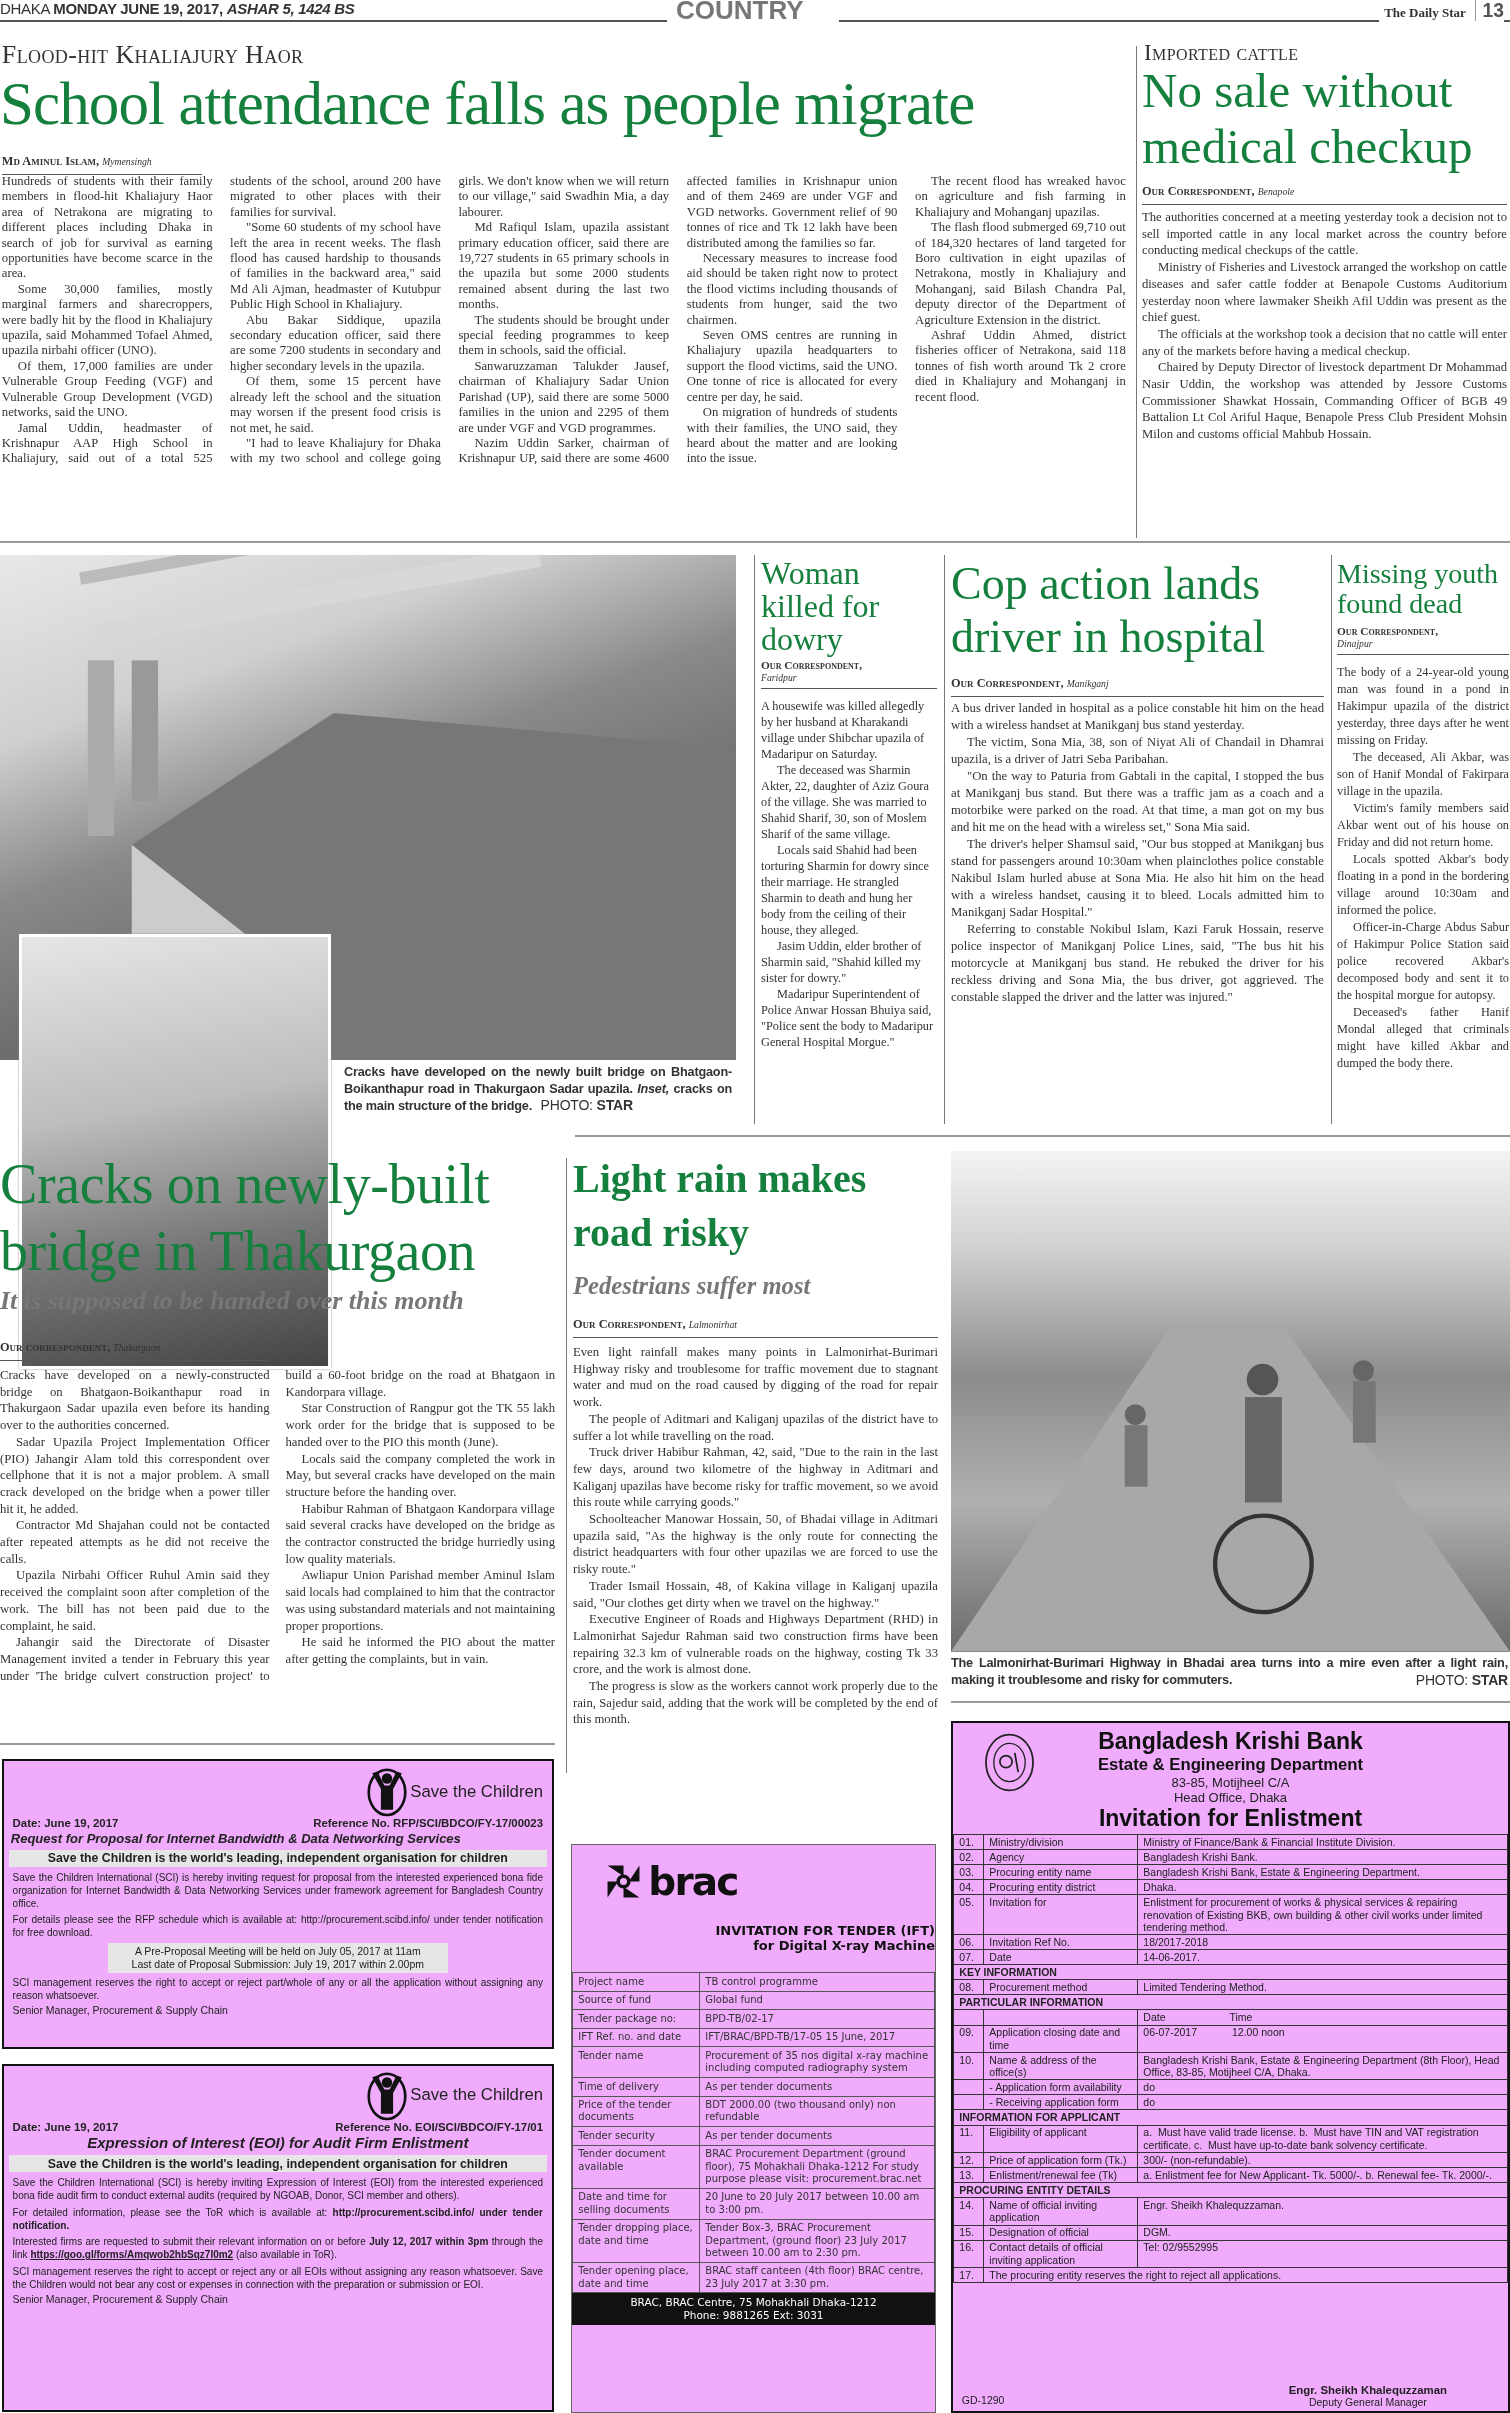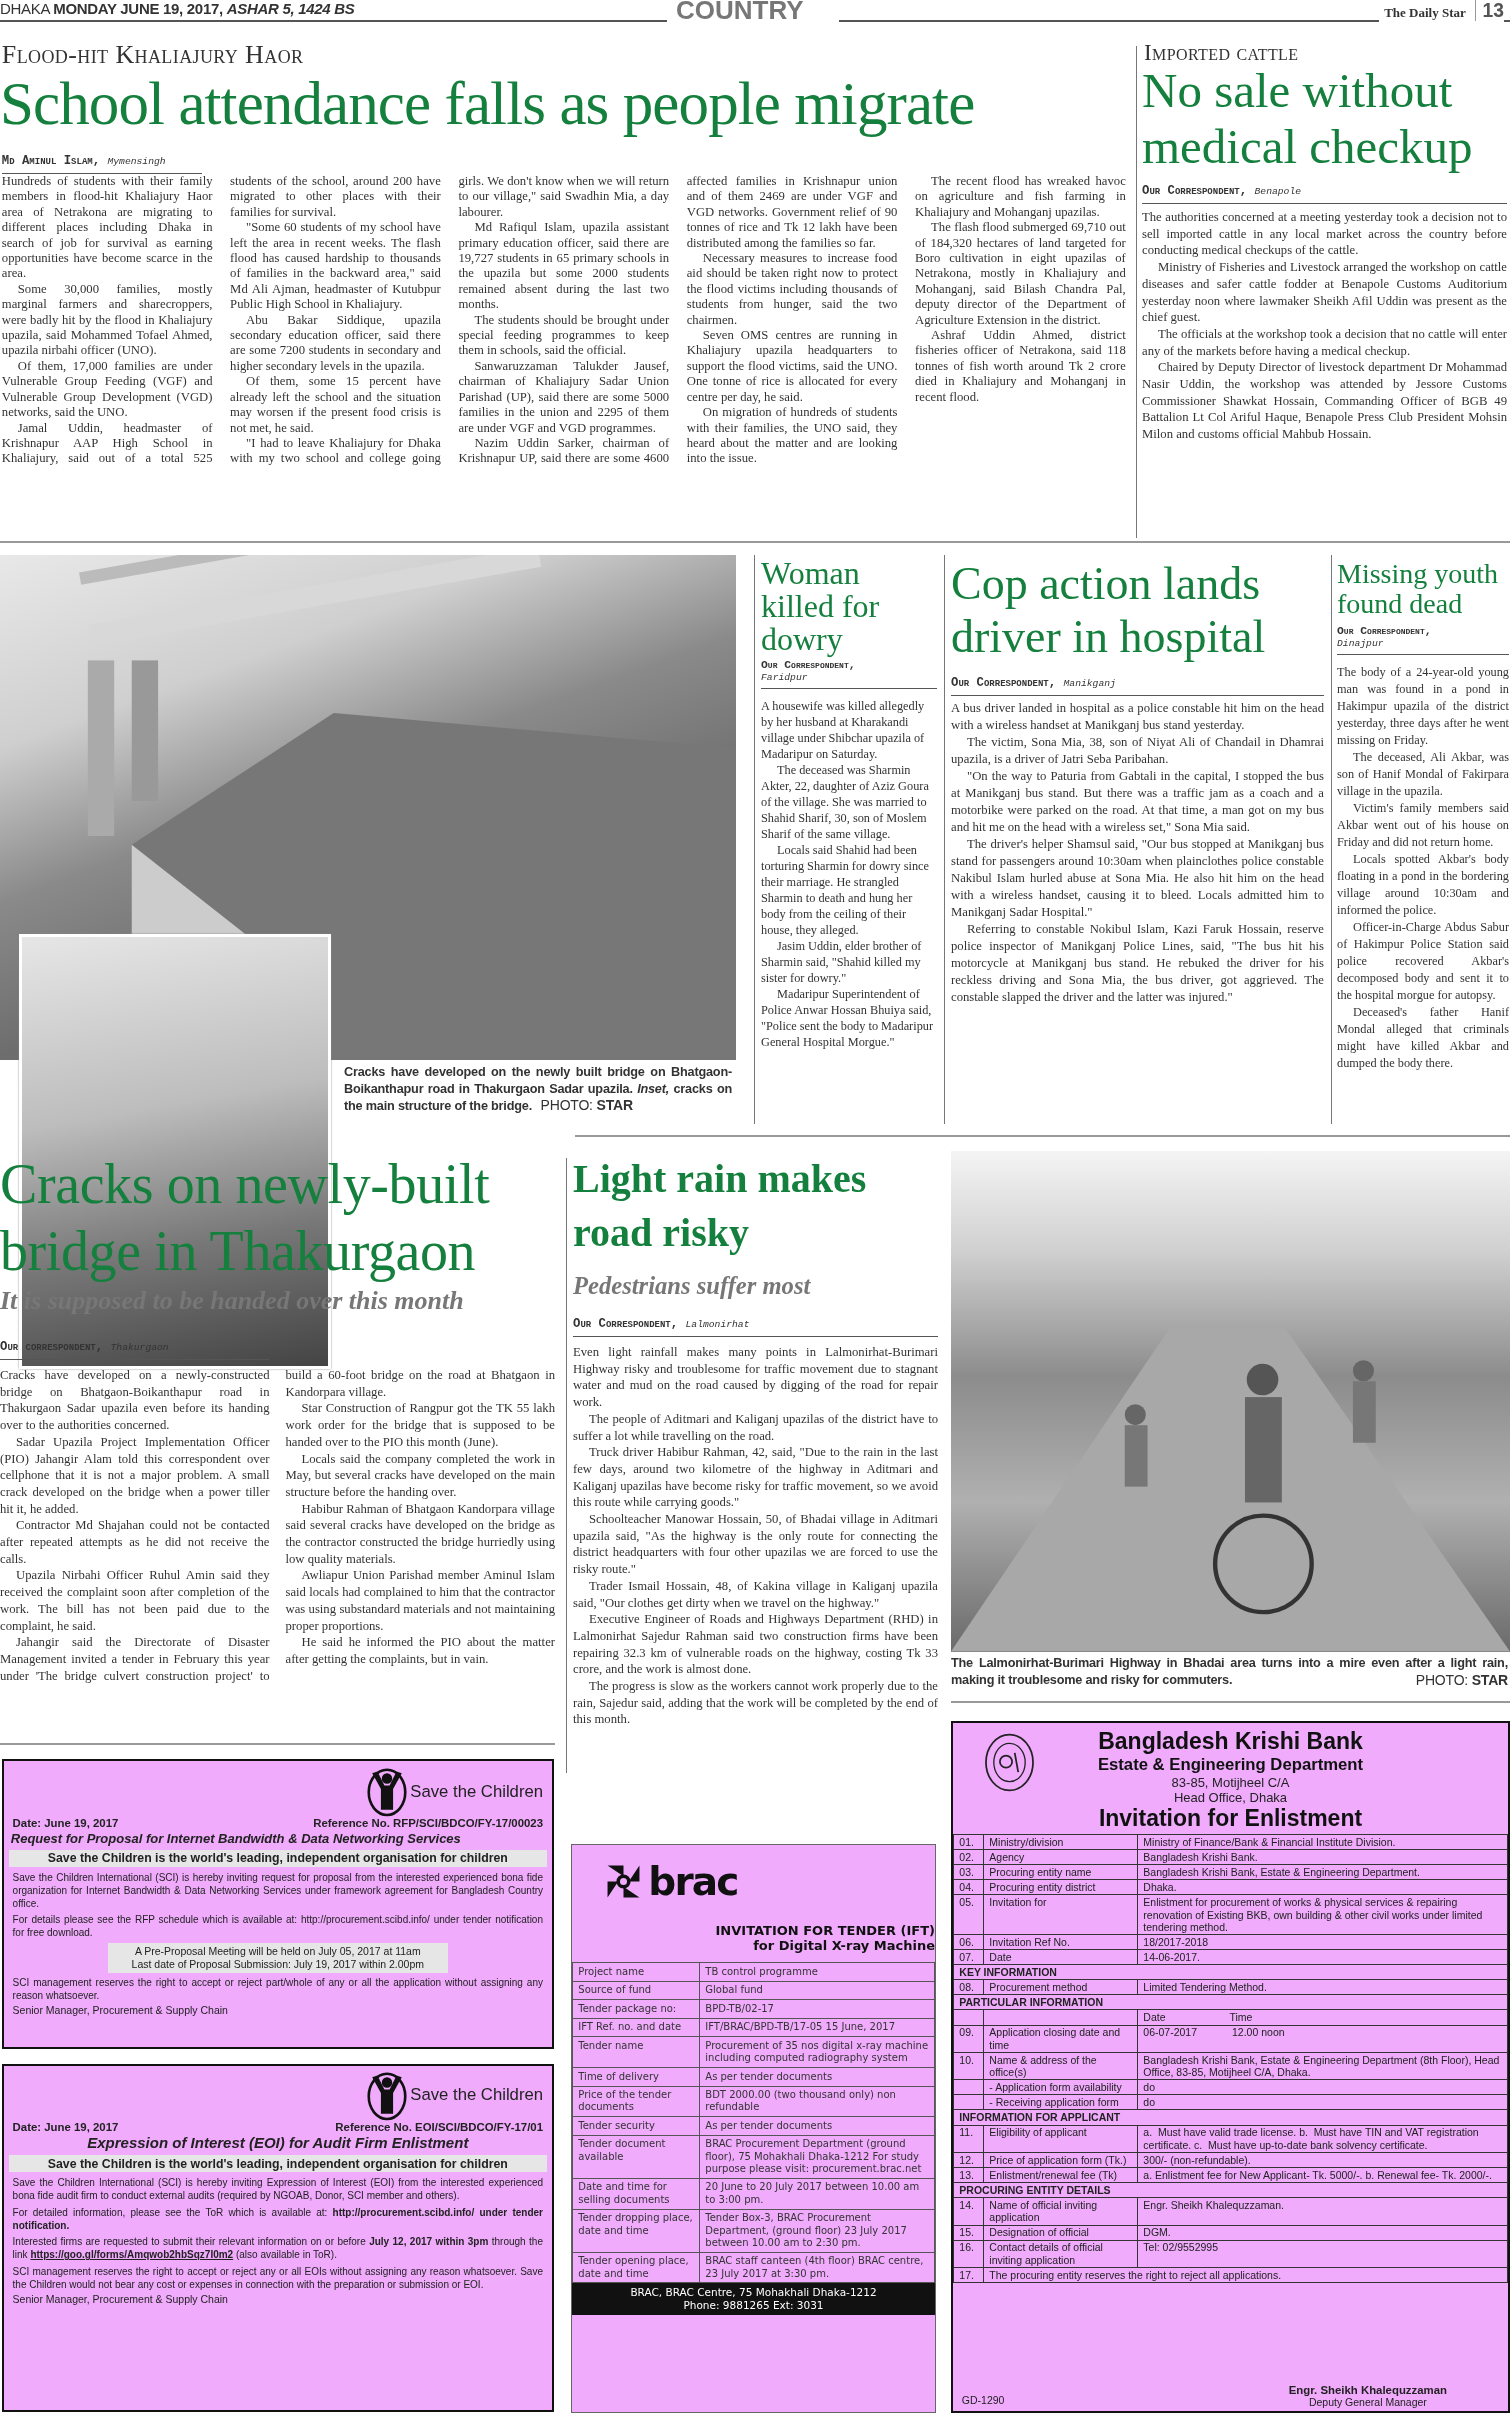--- a/index.html
+++ b/index.html
@@ -7,21 +7,21 @@
   .abs{position:absolute}
   .hdr-left{left:0;top:0;font-family:"Liberation Sans",sans-serif;font-size:15px;color:#333;letter-spacing:-0.3px}
   .hdr-left b{font-weight:700}
   .hdr-left i{font-style:italic;font-weight:700}
   .hdr-rule{top:20px;height:1.8px;background:#555}
   .hdr-section{left:676px;top:-5.3px;font-family:"Liberation Sans",sans-serif;font-size:26px;font-weight:700;color:#777;letter-spacing:0}
   .hdr-right{right:7px;top:0;font-size:15px;color:#333}
   .hdr-right .pg{font-family:"Liberation Sans",sans-serif;font-weight:700;font-size:19.3px;color:#555;margin-left:8.8px;border-left:0.9px solid #999;padding-left:7px}
   .kicker{font-family:"Liberation Serif",serif;font-variant:small-caps;font-size:26px;color:#333;letter-spacing:0.4px}
   .headline{font-family:"Liberation Serif",serif;color:#15803d;line-height:1.05}
-  .byline{font-family:Liberation Mono, monospace;font-variant:small-caps;font-weight:700;font-size:12.3px;color:#333;border-bottom:1.3px solid #555;padding-bottom:5.3px}
+  .byline{font-family:Liberation Serif, serif;font-variant:small-caps;font-weight:700;font-size:12.3px;color:#333;border-bottom:1.3px solid #555;padding-bottom:5.3px}
   .byline i{font-variant:normal;font-weight:400;font-size:9.7px}
   .cols{column-gap:14px;font-size:12.7px;line-height:15.4px;text-align:justify;color:#333}
   .cols p{text-indent:16px;margin:0}
   .cols p:first-child{text-indent:0}
   .vrule{width:0.9px;background:#777}
   .hrule{height:1.8px;background:#999}
   .photo{overflow:hidden}
   .caption{font-family:"Liberation Sans",sans-serif;font-weight:700;font-size:12.7px;line-height:16.7px;color:#333;text-align:justify;letter-spacing:-0.2px}
   .caption .credit{font-size:14px;font-weight:400;margin-left:5.3px}
   .caption .credit b{font-weight:700}
@@ -265,21 +265,21 @@
     <svg width="39" height="39" viewBox="0 0 44 44">
         <path d="M4 4 L22 4 L22 16 Z M40 4 L40 22 L28 22 Z M40 40 L22 40 L22 28 Z M4 40 L4 22 L16 22 Z" fill="#111"></path>
         <circle cx="22" cy="22" r="6" fill="none" stroke="#111" stroke-width="4"></circle>
       </svg>
     <span style="font-size:39px;font-weight:700;letter-spacing:-1.8px;color:#111">brac</span>
   </div>
   <div style="text-align:right;font-weight:700;font-size:13px;margin-top:19.3px;color:#111">
     <div>INVITATION FOR TENDER (IFT)</div>
     <div>for Digital X-ray Machine</div>
   </div>
-  <table class="brac" style="margin-top:9px">
+  <table class="brac" style="margin-top:19px">
     <tbody id="brac-rows">
         <tr>
           <td style="width: 127px;">Project name</td>
           <td>TB control programme</td>
         </tr>
         <tr>
           <td style="width: 127px;">Source of fund</td>
           <td>Global fund</td>
         </tr>
         <tr>

